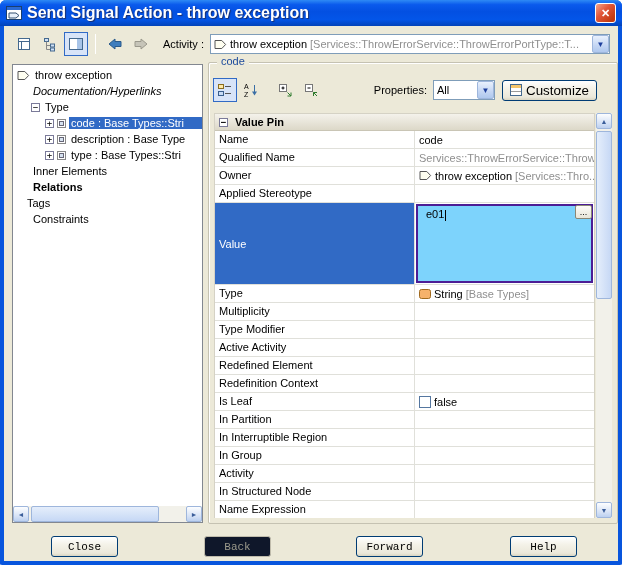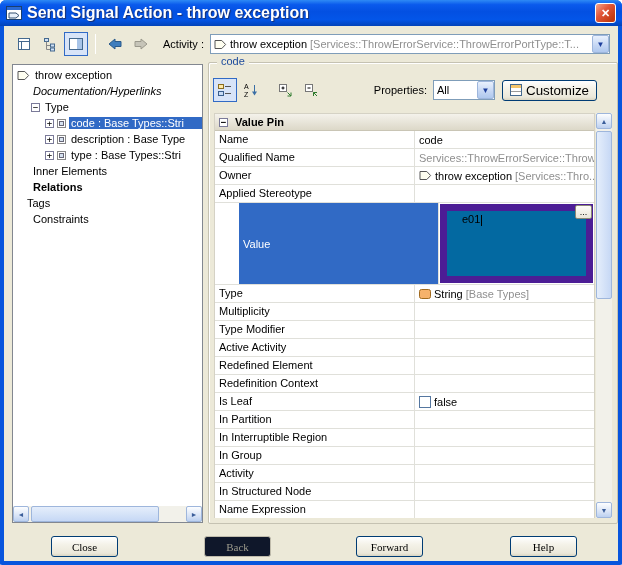--- a/index.html
+++ b/index.html
@@ -76,35 +76,35 @@
                    background:linear-gradient(180deg,#FFFFFF,#F4F2E8 40%,#EBE8DA 85%,#D9D5C2); }
 
   
   .ptable { position:absolute; top:50px; left:5px; width:381px; bottom:5px; overflow:hidden;
             background:#fff; border:1px solid #D5D2C5; border-bottom:none; }
   .theader { height:17px; display:flex; align-items:center; gap:4px; padding:0 4px; font-weight:bold;
              background:linear-gradient(180deg,#F4F2EB,#DCD8C8); border-bottom:1px solid #C9C5B5; }
   .prow { display:flex; height:18px; border-bottom:1px solid #E0E0DA; background:#fff; }
   .prow.tall { height:82px; }
   .pname { width:200px; flex:none; padding:2px 4px; border-right:1px solid #E0E0DA; white-space:nowrap; overflow:hidden; }
-  .pname.sel { background:#316AC5; color:#fff; display:flex; align-items:center;margin-left:24px; }
+  .pname.sel { background:#316AC5; color:#fff; display:flex; align-items:center; }
   .pvalue { flex:1; padding:2px 4px; display:flex; align-items:center; gap:3px; white-space:nowrap; overflow:hidden; }
   .pvalue.editcell { padding:1px; position:relative; align-items:flex-start; }
-  .editor { position:absolute; inset:1px; background:#0369a1; border:7px solid #4c1d95; padding:2px 15px; }
+  .editor { position:absolute; inset:1px; background:#7dd3fc; border:2px solid #4c1d95; padding:2px 8px; }
   .caret { display:inline-block; width:1px; height:11px; background:#000; vertical-align:middle; margin-left:1px; }
   .dots { position:absolute; top:2px; right:2px; width:17px; height:14px; font-size:9px; line-height:7px;
           border:1px solid #8A8775; border-radius:2px;
           background:linear-gradient(180deg,#FDFCF8,#E8E5D8); font-family:"Liberation Sans",sans-serif; }
   .vicon { display:flex; flex:none; }
   .cb { width:12px; height:12px; flex:none; border:1px solid #5577A0; background:#fff; }
 
   
   .xp-btn { position:absolute; top:536px; width:67px; height:21px; border:1px solid #003C74; border-radius:3px;
             background:linear-gradient(180deg,#FFFFFF,#F4F2E8 40%,#EBE8DA 85%,#D9D5C2);
-            font-family:Liberation Serif, serif; font-size:11px; color:#000;
+            font-family:Liberation Mono, monospace; font-size:11px; color:#000;
             display:flex; align-items:center; justify-content:center; }
   .xp-btn.disabled { color:#9C9A8C; border-color:#C0BCAC; background:#0f172a; }
   svg { display:block; }
 </style>
 </head>
 <body>
 
 <div class="window">
 
   <div class="titlebar">

